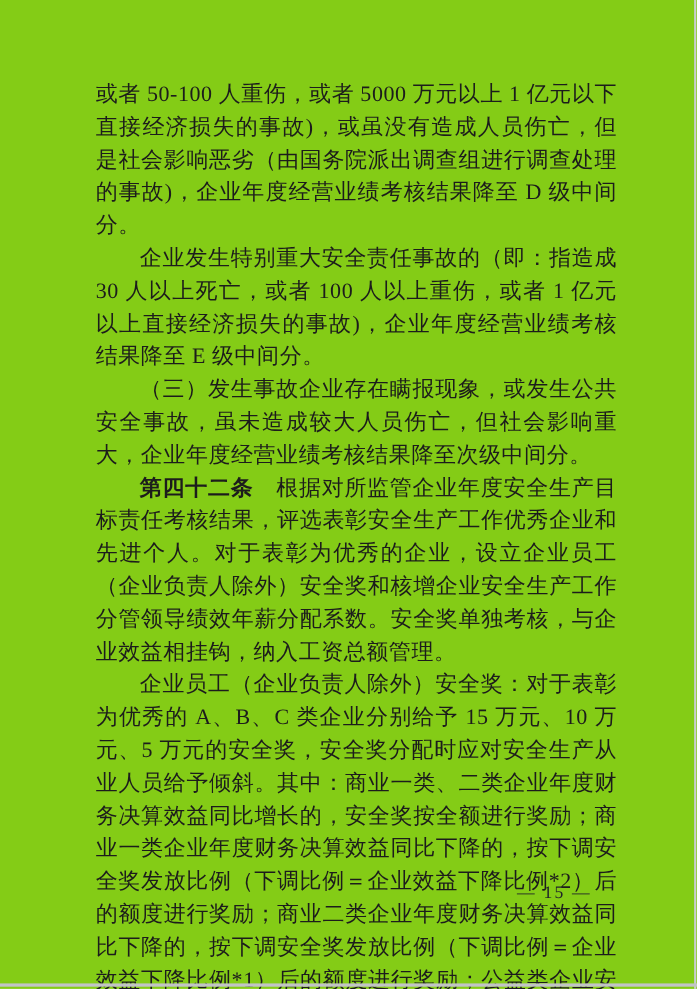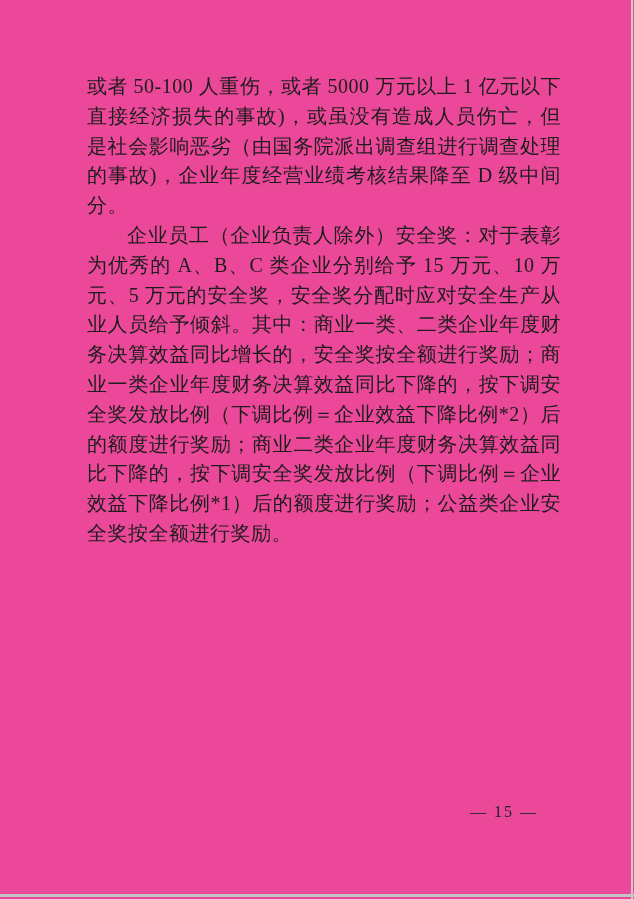--- a/index.html
+++ b/index.html
@@ -4,21 +4,21 @@
 <style>
   html, body {
     margin: 0;
     padding: 0;
     background: #ffffff;
   }
   .page {
     position: relative;
     width: 634px;
     height: 899px;
-    background: #ec4899;
+    background: #84cc16;
     overflow: hidden;
     font-family: "Liberation Serif", "DejaVu Serif", serif;
   }
   .content {
     position: absolute;
     left: 87px;
     top: 72px;
     width: 474px;
     color: #1c1c1c;
     font-size: 20px;
@@ -65,22 +65,25 @@
   }
 </style>
 </head>
 <body>
 
 <div class="page">
 
   <div class="content">
     <p class="continuation">或者 50-100 人重伤，或者 5000 万元以上 1 亿元以下直接经济损失的事故)，或虽没有造成人员伤亡，但是社会影响恶劣（由国务院派出调查组进行调查处理的事故)，企业年度经营业绩考核结果降至 D 级中间分。</p>
 
+    <p>企业发生特别重大安全责任事故的（即：指造成 30 人以上死亡，或者 100 人以上重伤，或者 1 亿元以上直接经济损失的事故)，企业年度经营业绩考核结果降至 E 级中间分。</p>
 
+    <p>（三）发生事故企业存在瞒报现象，或发生公共安全事故，虽未造成较大人员伤亡，但社会影响重大，企业年度经营业绩考核结果降至次级中间分。</p>
 
+    <p><span class="article-lead">第四十二条</span><span>　根据对所监管企业年度安全生产目标责任考核结果，评选表彰安全生产工作优秀企业和先进个人。对于表彰为优秀的企业，设立企业员工（企业负责人除外）安全奖和核增企业安全生产工作分管领导绩效年薪分配系数。安全奖单独考核，与企业效益相挂钩，纳入工资总额管理。</span></p>
 
     <p>企业员工（企业负责人除外）安全奖：对于表彰为优秀的 A、B、C 类企业分别给予 15 万元、10 万元、5 万元的安全奖，安全奖分配时应对安全生产从业人员给予倾斜。其中：商业一类、二类企业年度财务决算效益同比增长的，安全奖按全额进行奖励；商业一类企业年度财务决算效益同比下降的，按下调安全奖发放比例（下调比例＝企业效益下降比例*2）后的额度进行奖励；商业二类企业年度财务决算效益同比下降的，按下调安全奖发放比例（下调比例＝企业效益下降比例*1）后的额度进行奖励；公益类企业安全奖按全额进行奖励。</p>
   </div>
 
   <div class="page-number">— 15 —</div>
 
   <div class="scan-edge-right"></div>
   <div class="scan-edge-bottom"></div>
 
 </div>

